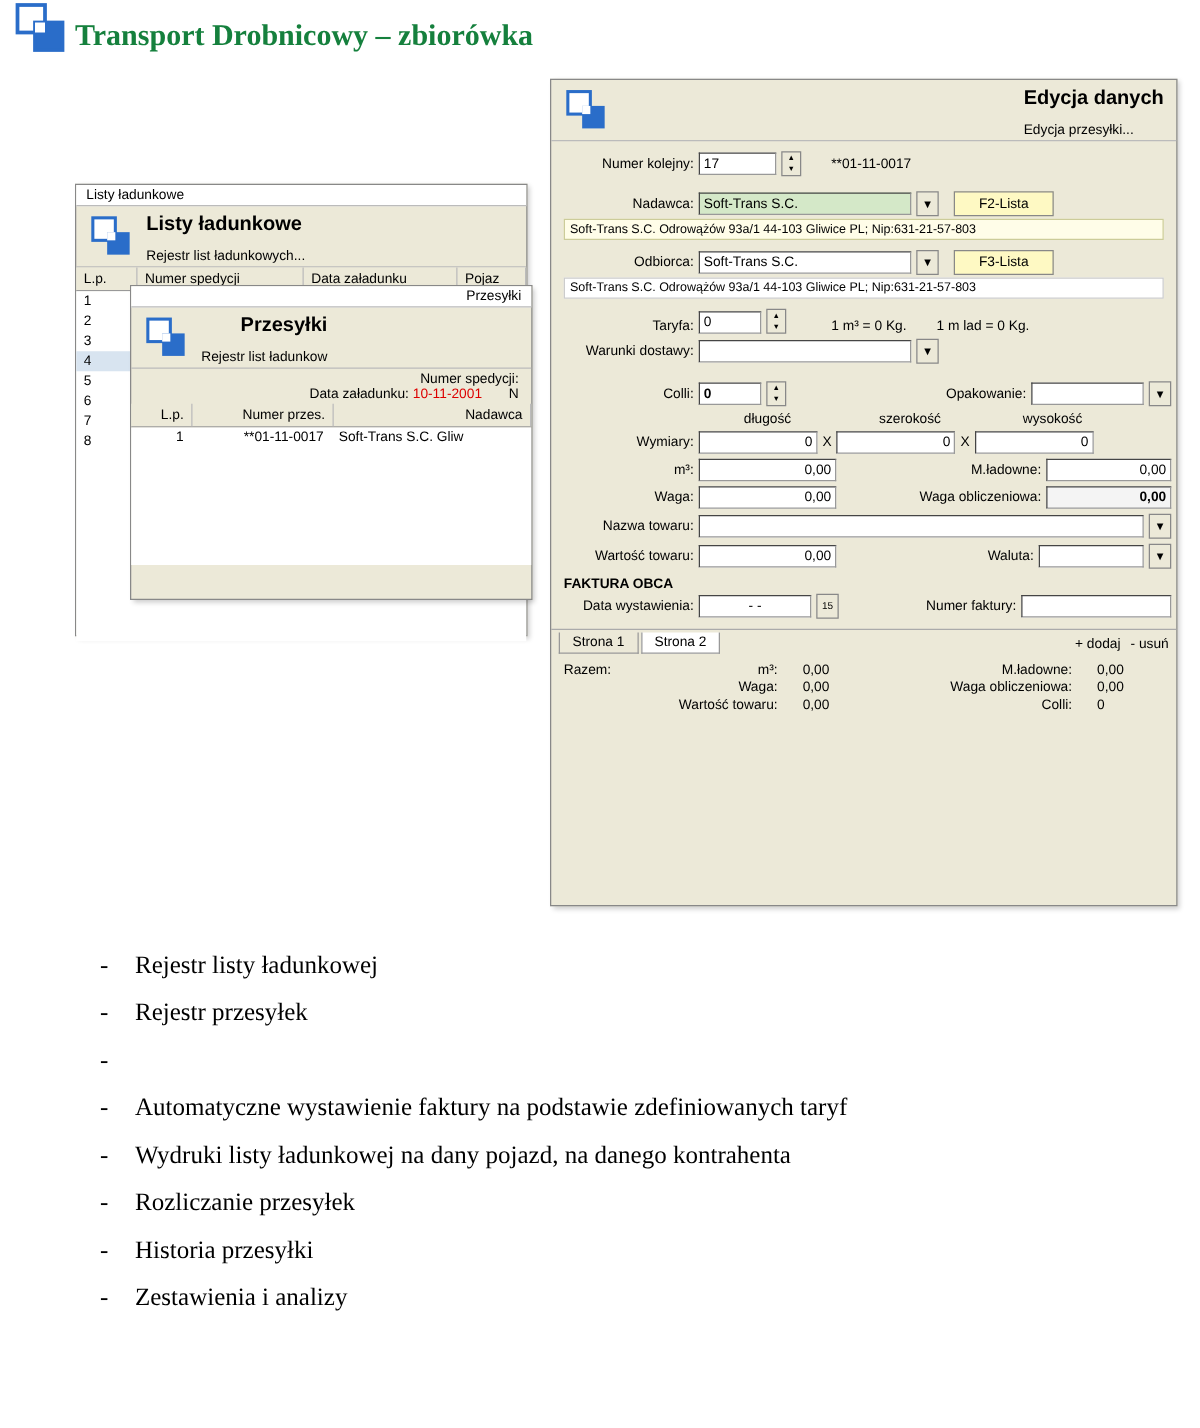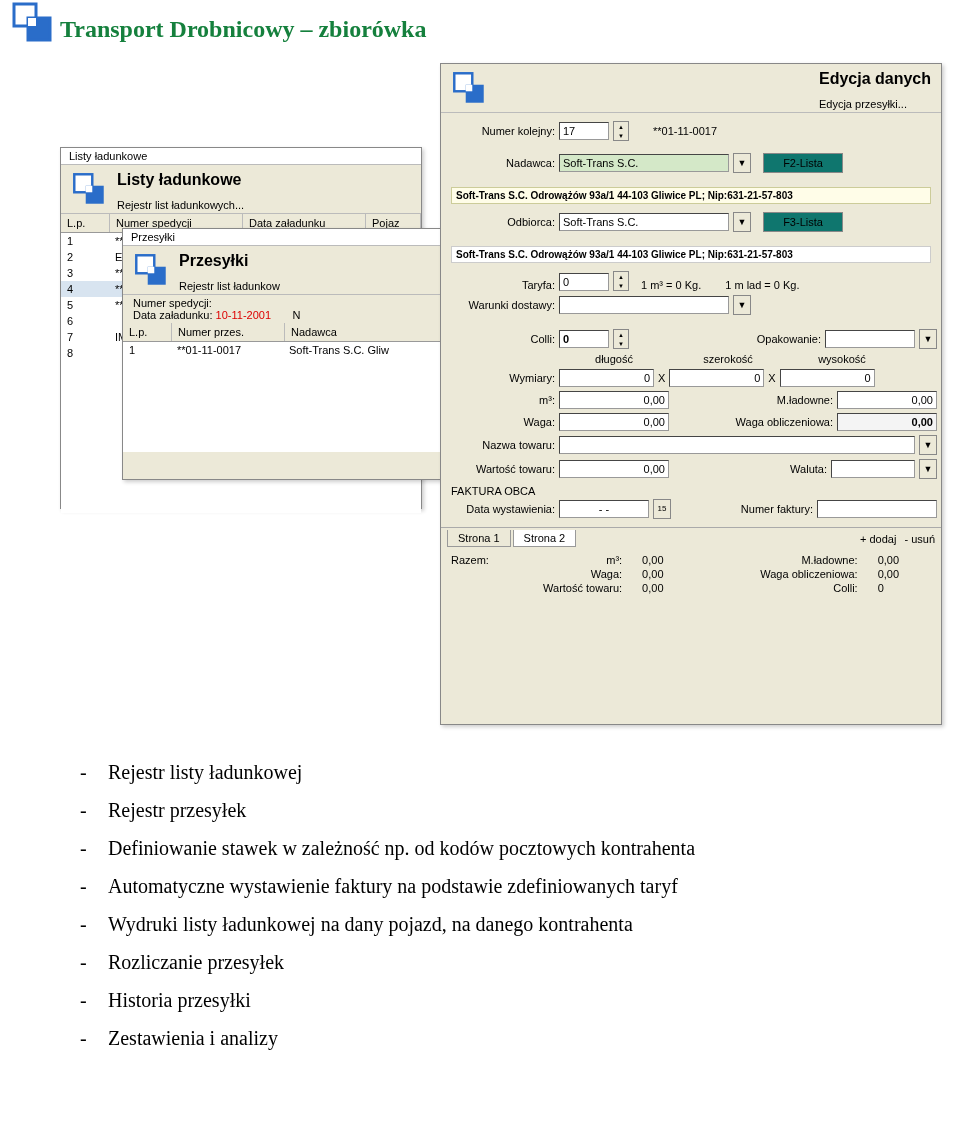--- a/index.html
+++ b/index.html
@@ -51,27 +51,27 @@
   .drop-btn {
     width:16px; height:18px; background:#ece9d8; border:1px solid #888; display:flex;
     align-items:center; justify-content:center; font-size:9px; line-height:1;
   }
   .spin-btn {
     width:14px; height:18px; background:#ece9d8; border:1px solid #888; display:flex;
     flex-direction:column; font-size:6px; line-height:1;
   }
   .spin-btn span{flex:1;display:flex;align-items:center;justify-content:center;}
   .btn {
-    background:#0f766e; border:1px solid #888; padding:2px 8px; font-size:11px; height:20px;
+    background:#fef9c3; border:1px solid #888; padding:2px 8px; font-size:11px; height:20px;
     box-sizing:border-box;
   }
   .addr-bar {
-    background:#fffde8; border:1px solid #cc9; font-size:10px; padding:2px 4px; margin:12px 10px 4px 10px;font-weight:bold;
-  }
-  .sect-label { font-weight:normal; font-size:11px; padding:4px 10px 0 10px;}
+    background:#fffde8; border:1px solid #cc9; font-size:10px; padding:2px 4px; margin:0 10px 4px 10px;
+  }
+  .sect-label { font-weight:bold; font-size:11px; padding:4px 10px 0 10px;}
   .tabs-bottom { display:flex; align-items:center; border-top:1px solid #aaa; padding:2px 6px; gap:2px; font-size:11px;}
   .tab-b { border:1px solid #999; border-top:none; padding:2px 10px; background:#ece9d8; }
   .tab-b.active { background:#fff; font-weight:normal;}
   .summary { font-size:11px; padding:4px 10px 8px 10px;}
   .summary-row { display:flex; justify-content:flex-start; gap:20px; padding:1px 0;}
   .summary-row .slbl { width:110px; text-align:right;}
   .summary-row .sval { width:60px; text-align:left;}
   .summary-row .slbl2 { width:160px; text-align:right; margin-left:auto;}
   .bullets { font-family:"Times New Roman",serif; font-size:20px; color:#000; line-height:1.9; padding-left:20px;}
   .bullets .bl { display:flex; gap:18px;}
@@ -146,21 +146,21 @@
               <div style="width:120px">IM99-1</div>
             </div>
           <div class="tbl-row">
               <div style="width:36px">8</div>
               <div style="width:120px"></div>
             </div>
         </div>
       </div>
     </div>
 
-    <div class="win" style="left:62px; top:165px; width:320px; height:250px;">
+    <div class="win" style="left:44px; top:165px; width:320px; height:250px;text-align:right;">
       <div class="win-title-bar">Przesyłki</div>
       <div class="win-header">
         <div class="logo-icon">
           <svg width="36" height="36" viewBox="0 0 44 44">
             <rect x="4" y="4" width="22" height="22" fill="#fff" stroke="#2a6dc9" stroke-width="3"></rect>
             <rect x="18" y="18" width="22" height="22" fill="#2a6dc9"></rect>
             <rect x="18" y="18" width="8" height="8" fill="#fff"></rect>
           </svg>
         </div>
         <div>
@@ -198,21 +198,21 @@
           </svg>
         </div>
         <div>
           <div class="big">Edycja danych</div>
           <div class="sub">Edycja przesyłki...</div>
         </div>
       </div>
 
       <div class="form-row" style="margin-top:6px;">
         <div class="lbl" style="width:110px">Numer kolejny:</div>
-        <input class="inp" style="width: 50px;" value="17">
+        <input class="inp" style="width: 62px;" value="17">
         <div class="spin-btn">
             <span>▲</span>
             <span>▼</span>
           </div>
         <div style="margin-left:20px">**01-11-0017</div>
       </div>
 
       <div class="form-row" style="margin-top:8px;">
         <div class="lbl" style="width:110px">Nadawca:</div>
         <input class="inp green" style="width: 170px;" value="Soft-Trans S.C.">
@@ -229,21 +229,21 @@
       </div>
       <div class="addr-bar" style="background:#fff;border-color:#ccc">Soft-Trans S.C. Odrowążów 93a/1 44-103 Gliwice PL; Nip:631-21-57-803</div>
 
       <div class="form-row" style="margin-top:6px;align-items:flex-end;">
         <div class="lbl" style="width:110px">Taryfa:</div>
         <input class="inp" style="width: 50px;" value="0">
         <div class="spin-btn">
             <span>▲</span>
             <span>▼</span>
           </div>
-        <div style="margin-left:8px">1 m³ =  0 Kg.</div>
+        <div style="margin-left:32px">1 m³ =  0 Kg.</div>
         <div style="margin-left:20px">1 m lad =  0 Kg.</div>
       </div>
       <div class="form-row">
         <div class="lbl" style="width:110px">Warunki dostawy:</div>
         <input class="inp" style="width: 170px;" value="">
         <div class="drop-btn">▼</div>
       </div>
 
       <div class="form-row" style="margin-top:10px;">
         <div class="lbl" style="width:110px">Colli:</div>
@@ -345,21 +345,20 @@
     <div class="bl">
         <div class="dash">-</div>
         <div>Rejestr listy ładunkowej</div>
       </div>
     <div class="bl">
         <div class="dash">-</div>
         <div>Rejestr przesyłek</div>
       </div>
     <div class="bl">
         <div class="dash">-</div>
-        <div>Definiowanie stawek w zależność np. od kodów pocztowych kontrahenta</div>
       </div>
     <div class="bl">
         <div class="dash">-</div>
         <div>Automatyczne wystawienie faktury na podstawie zdefiniowanych taryf</div>
       </div>
     <div class="bl">
         <div class="dash">-</div>
         <div>Wydruki listy ładunkowej na dany pojazd, na danego kontrahenta</div>
       </div>
     <div class="bl">

